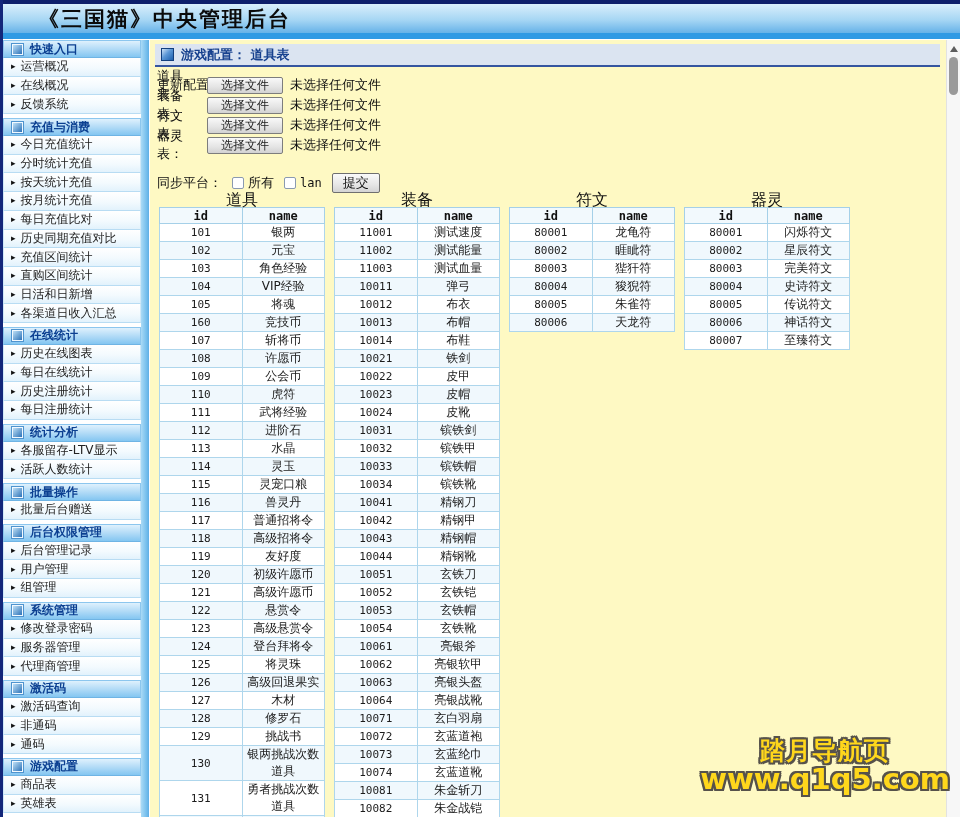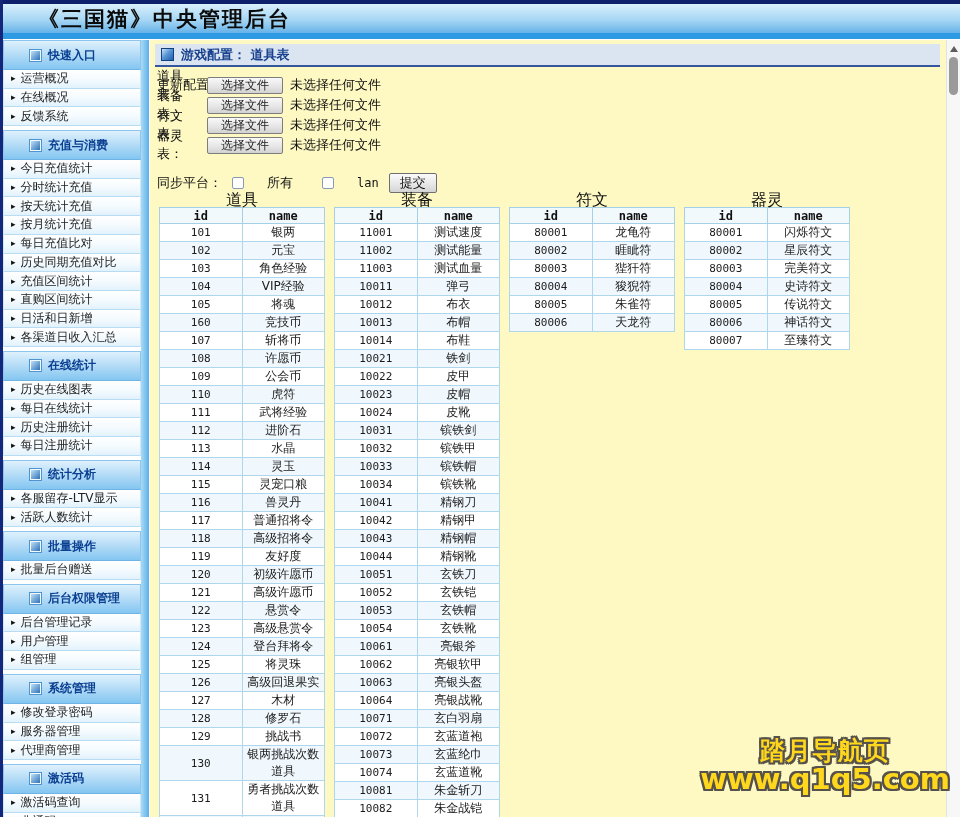--- a/index.html
+++ b/index.html
@@ -13,21 +13,21 @@
   .topbar { position:absolute; left:0; top:4px; width:960px; height:29px;
             background:linear-gradient(180deg,#d9effc 0%,#a6d6f4 55%,#66b2e8 100%);
             display:flex; align-items:center;padding-left:8px; }
   .topbar .title { font-size:21px; font-weight:bold; color:#0b0b0b; padding-left:30px; letter-spacing:2px; }
   .blue-band { position:absolute; left:0; top:33px; width:960px; height:6px; background:#2f9ae4; }
 
   
   .sidebar { position:absolute; left:3px; top:40px; width:138px; }
   .side-strip { position:absolute; left:141px; top:40px; width:8px; height:777px;
                 background:linear-gradient(90deg,#aadaf6 0%,#7cc2ee 60%,#5fafe6 100%); }
-  .section-header { height:30px; display:flex; align-items:center; gap:7px; padding-left:26px;
+  .section-header { height:18px; display:flex; align-items:center; gap:7px; padding-left:8px;
                     background:linear-gradient(180deg,#dff1fd 0%,#aed9f6 55%,#84c6f1 100%);
                     border:1px solid #8cc6ee; border-bottom:1px solid #6fb4e4;
                     font-size:12px; font-weight:bold; color:#0b3f91; cursor:pointer; }
   .win-icon { width:11px; height:11px; background:linear-gradient(135deg,#bfe0f6 0%,#2c72b8 100%);
               border:1px solid #f2f9ff; outline:1px solid #4f94cf; display:inline-block; }
   .side-item { height:18.7px; display:flex; align-items:center; gap:5px; padding-left:7px;
                background:linear-gradient(180deg,#ffffff 0%,#f3fafe 55%,#e2f2fc 100%);
                border-bottom:1px solid #b8dcf3; border-left:1px solid #cfe8f8; border-right:1px solid #cfe8f8;
                font-size:12px; color:#222; cursor:pointer; }
   .tri { font-size:9px; color:#111; line-height:1; }
@@ -295,21 +295,21 @@
           <span class="u-status">未选择任何文件</span>
         </div>
         <div class="u-row">
           <span class="u-label">器灵表：</span>
           <button class="file-btn">选择文件</button>
           <span class="u-status">未选择任何文件</span>
         </div>
       </div>
     <div class="sync-row">
       <span>同步平台：</span>
-      <span id="sync-options" style="display:flex;align-items:center;gap:19px;">
+      <span id="sync-options" style="display:flex;align-items:center;">
           <span class="checkbox"></span>
           <span class="opt-label">所有</span>
           <span class="checkbox"></span>
           <span class="opt-label opt-mono">lan</span>
         </span>
       <button class="submit-btn">提交</button>
     </div>
     <div class="tables">
         <div class="tbl-block">
           <div class="tbl-caption">道具</div>

